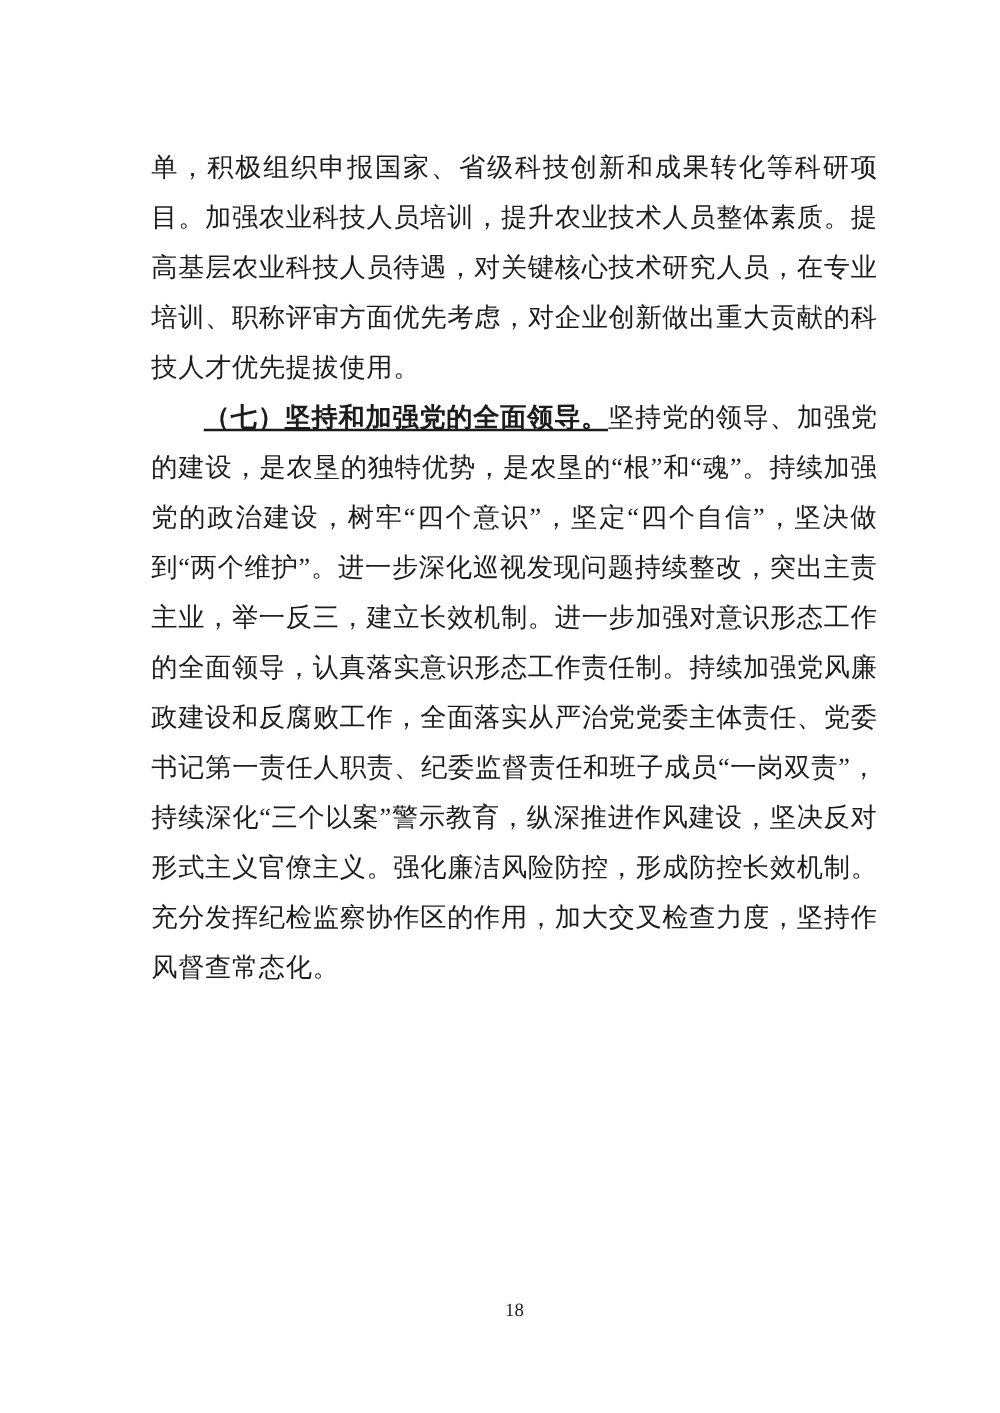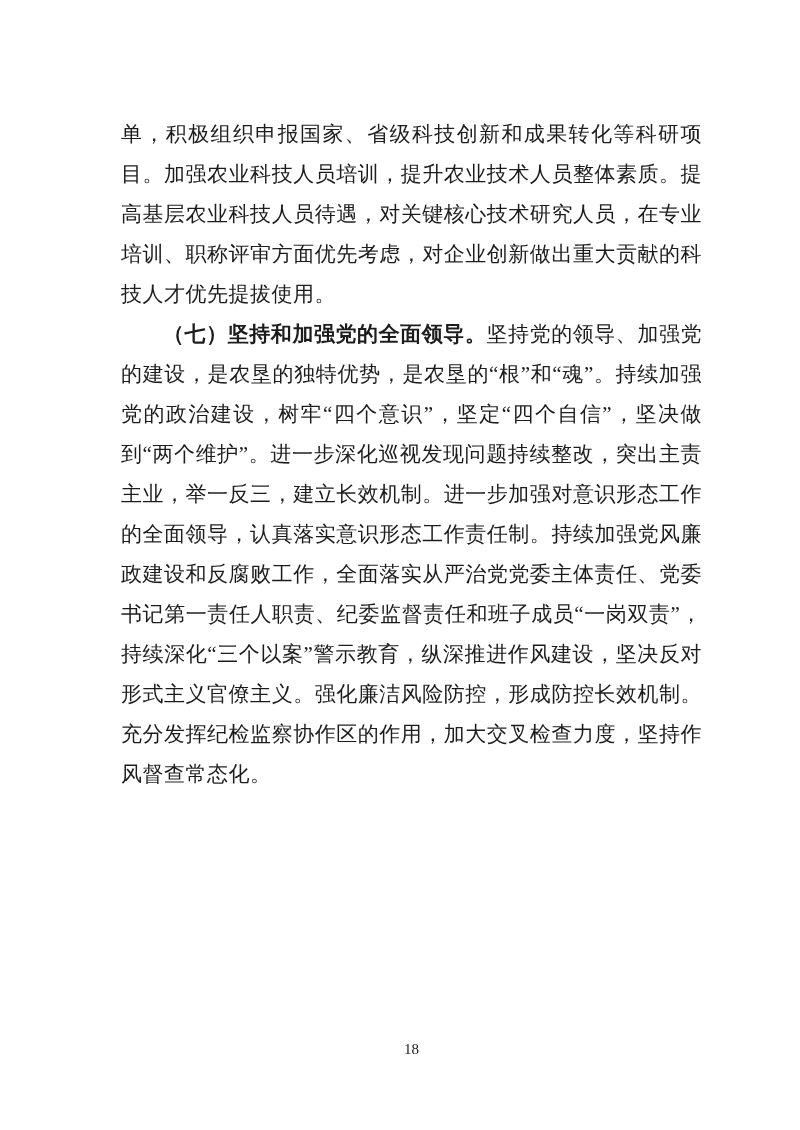--- a/index.html
+++ b/index.html
@@ -30,20 +30,21 @@
   }
   .para {
     margin: 0;
     padding: 0;
   }
   .para-indent {
     text-indent: 2em;
   }
   .seg-bold {
     font-weight: 700;
+    text-decoration: underline;
   }
   .footer {
     position: absolute;
     left: 121px;
     top: 1028px;
     width: 581px;
     text-align: center;
   }
   .page-number {
     font-size: 15px;

